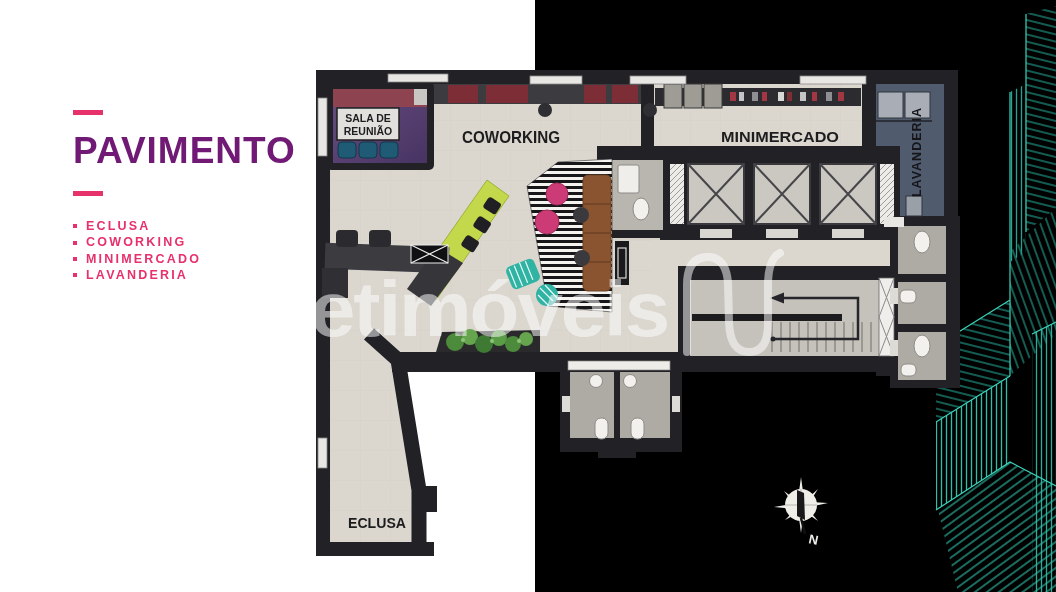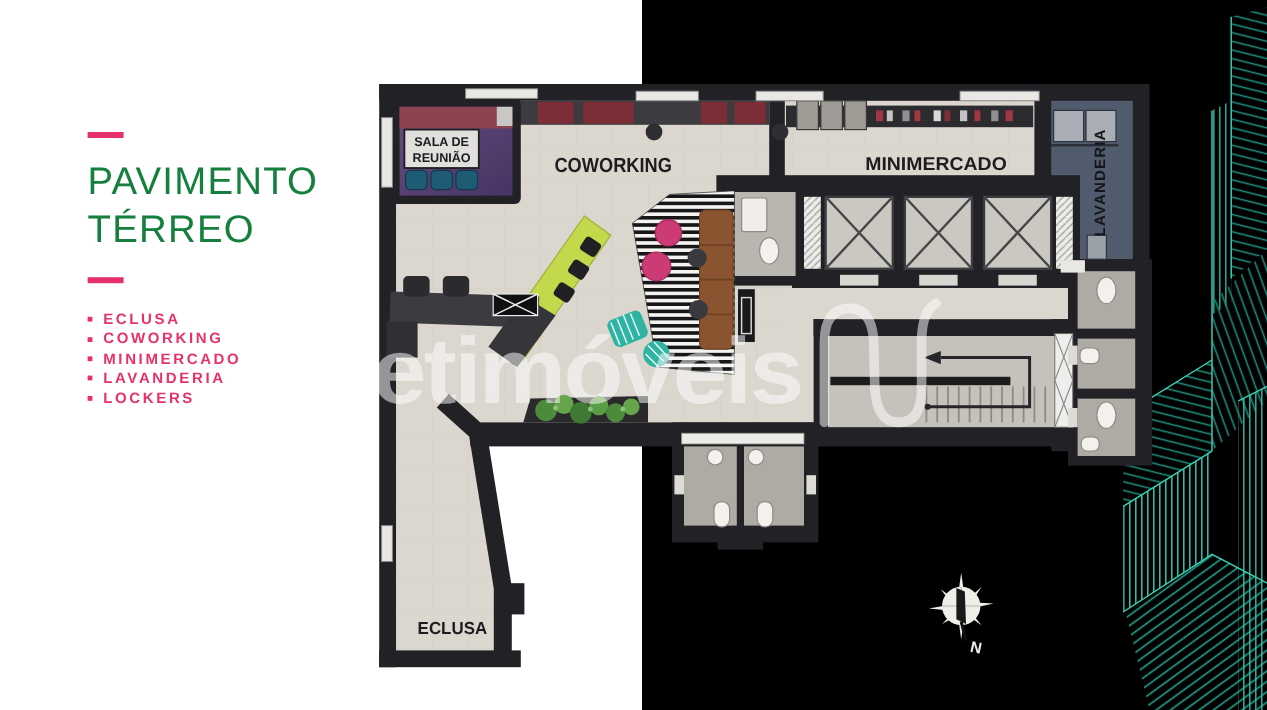--- a/index.html
+++ b/index.html
@@ -2,21 +2,21 @@
 <html><head>
 <meta charset="utf-8">
 <style>
   html,body{margin:0;padding:0;}
   .stage{position:relative;width:1056px;height:592px;overflow:hidden;background:#ffffff;
          font-family:"Liberation Sans",sans-serif;}
   .black-panel{position:absolute;left:535px;top:0;width:521px;height:592px;background:#000;}
   svg.plan{position:absolute;left:0;top:0;}
   .left-panel{position:absolute;left:73px;top:110px;width:240px;z-index:5;}
   .dash{width:30px;height:5px;background:#E7316B;}
-  .title{margin:16px 0 20px 0;color:#15803d;font-size:32px;font-weight:normal;
+  .title{margin:16px 0 20px 0;color:#701a75;font-size:37px;font-weight:bold;
          line-height:40px;letter-spacing:1px;}
   .features{list-style:none;margin:22px 0 0 0;padding:0;}
   .features li{display:flex;align-items:center;color:#E7316B;font-size:12.5px;
                font-weight:bold;letter-spacing:2.2px;line-height:16.4px;white-space:nowrap;}
   .features li::before{content:"";display:inline-block;width:4px;height:4px;
                background:#E7316B;margin-right:9px;flex:0 0 auto;}
   text{font-family:"Liberation Sans",sans-serif;}
 </style>
 </head>
 <body>
@@ -310,24 +310,22 @@
       <polygon points="797,490 804,493 805,520 797,516" fill="#19191B"></polygon>
       <line x1="801" y1="518" x2="805" y2="534" stroke="#111" stroke-width="2.5"></line>
       <text x="808" y="543" font-size="13" font-weight="bold" fill="#EFEEE9" transform="rotate(12 808 543)">N</text>
     </g>
   </svg>
 
   <aside class="left-panel">
     <div class="dash"></div>
     <h1 class="title">
       <span>PAVIMENTO</span><br>
-      <span>TÉRREO</span>
     </h1>
     <div class="dash"></div>
     <ul class="features">
       <li>ECLUSA</li>
       <li>COWORKING</li>
       <li>MINIMERCADO</li>
       <li>LAVANDERIA</li>
-      <li>LOCKERS</li>
     </ul>
   </aside>
 </div>
 
 </body></html>

